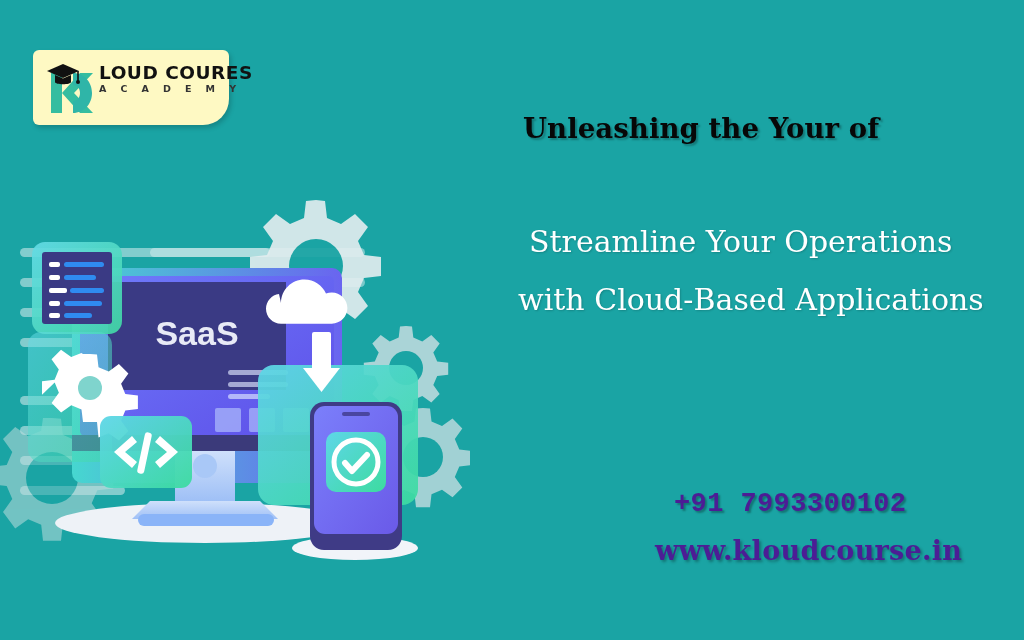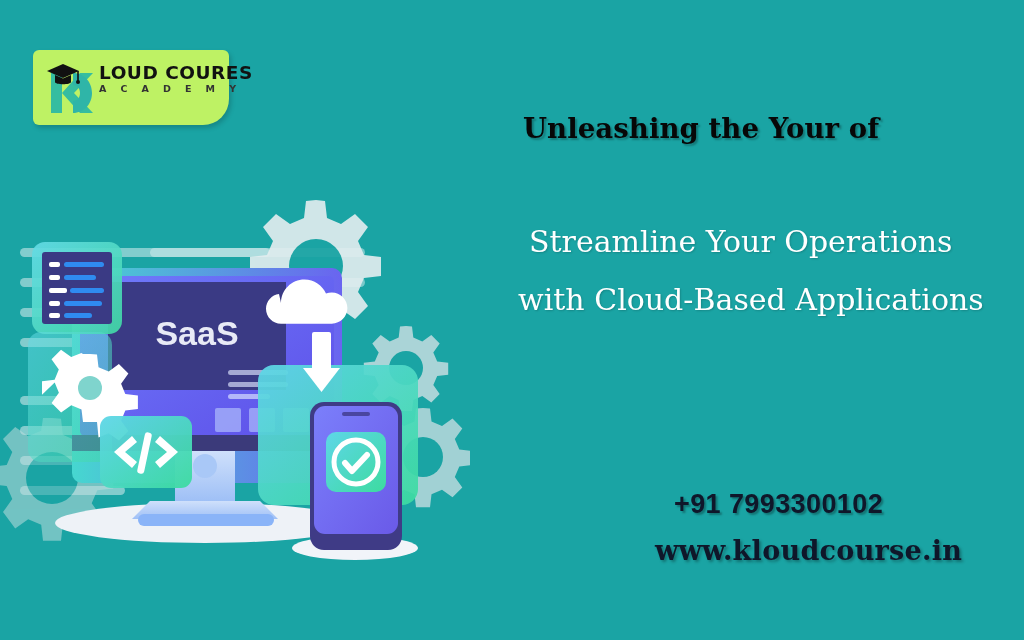--- a/index.html
+++ b/index.html
@@ -9,21 +9,21 @@
     background:#1aa4a4;
   }
   #banner{
     position:relative;width:1024px;height:640px;
     background:#1aa4a4;overflow:hidden;
   }
 
   
   .logo-badge{
     position:absolute;left:33px;top:50px;width:196px;height:75px;
-    background:#bef264;border-radius:6px 6px 26px 6px;
+    background:#fef9c3;border-radius:6px 6px 26px 6px;
     box-shadow:2px 3px 5px rgba(0,0,0,.18);
   }
   .logo-mark{
     position:absolute;left:10px;top:9px;width:56px;height:58px;
   }
   .logo-text{
     position:absolute;left:66px;top:14px;width:128px;
   }
   .logo-title{
     font-family:"DejaVu Sans",sans-serif;
@@ -49,29 +49,29 @@
     font-family:"DejaVu Serif",serif;
     font-weight:normal;font-size:30px;line-height:58px;
     color:#ffffff;
     text-shadow:1px 1px 2px rgba(0,0,0,.18);
   }
   .subhead .l1{display:block;padding-left:20px;}
   .subhead .l2{display:block;padding-left:9px;}
 
   .phone{
     position:absolute;left:674px;top:489px;
-    font-family:Liberation Sans, sans-serif;
-    font-weight:bold;font-size:27px;color:#0f172a;
+    font-family:Liberation Mono, monospace;
+    font-weight:bold;font-size:27px;color:#4c1d95;
     letter-spacing:.4px;white-space:nowrap;
     text-shadow:2px 2px 2px rgba(0,0,0,.3);
   }
   .website{
     position:absolute;left:655px;top:535px;
     font-family:"DejaVu Serif",serif;
-    font-weight:bold;font-size:27px;color:#0f172a;
+    font-weight:bold;font-size:27px;color:#4c1d95;
     letter-spacing:.3px;white-space:nowrap;
     text-shadow:2px 2px 3px rgba(0,0,0,.3);
   }
 
   
   .illus{position:absolute;left:0;top:180px;width:470px;height:400px;font-weight:bold;}
   .illus svg{display:block;}
 </style>
 </head>
 <body>

